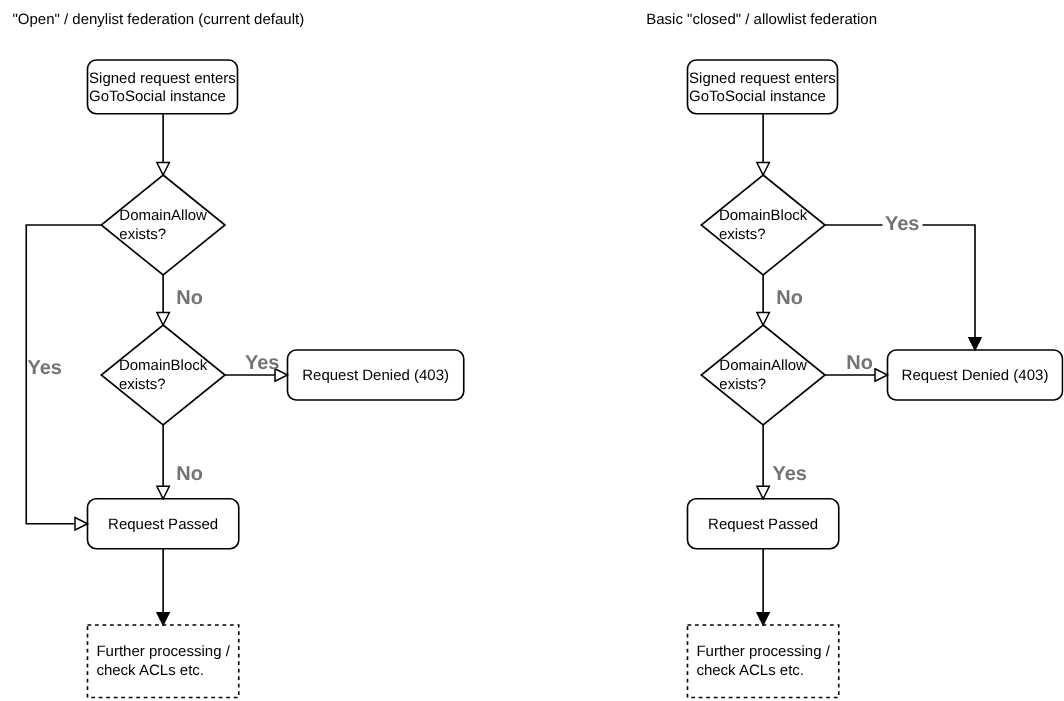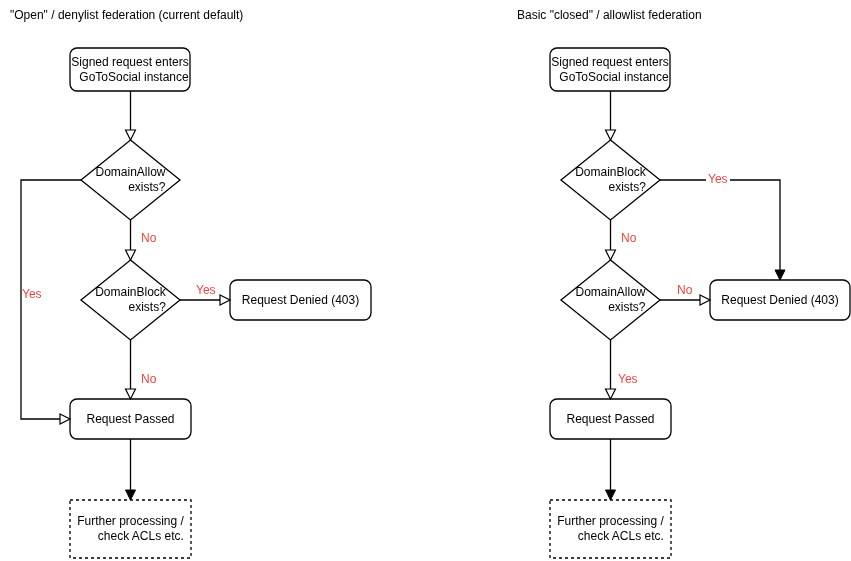--- a/index.html
+++ b/index.html
@@ -26,32 +26,33 @@
     font-size: 12px;
     line-height: 14px;
     color: #000000;
     white-space: nowrap;
   }
   .node-label {
     position: absolute;
     display: flex;
     align-items: center;
     justify-content: center;
-    text-align: right;
+    text-align: left;
     font-size: 12px;
     line-height: 15px;
     white-space: pre-line;
     color: #000000;
   }
   .edge-label {
     position: absolute;
-    font-size: 12px;
+    font-size: 16px;
     line-height: 13px;
-    color: #ef4444;
+    color: #737373;
     white-space: nowrap;
+    font-weight: bold;
   }
   .edge-label.on-line {
     background: #ffffff;
     padding: 0 2px;
   }
 </style>
 </head>
 <body>
 
 <div id="canvas">

